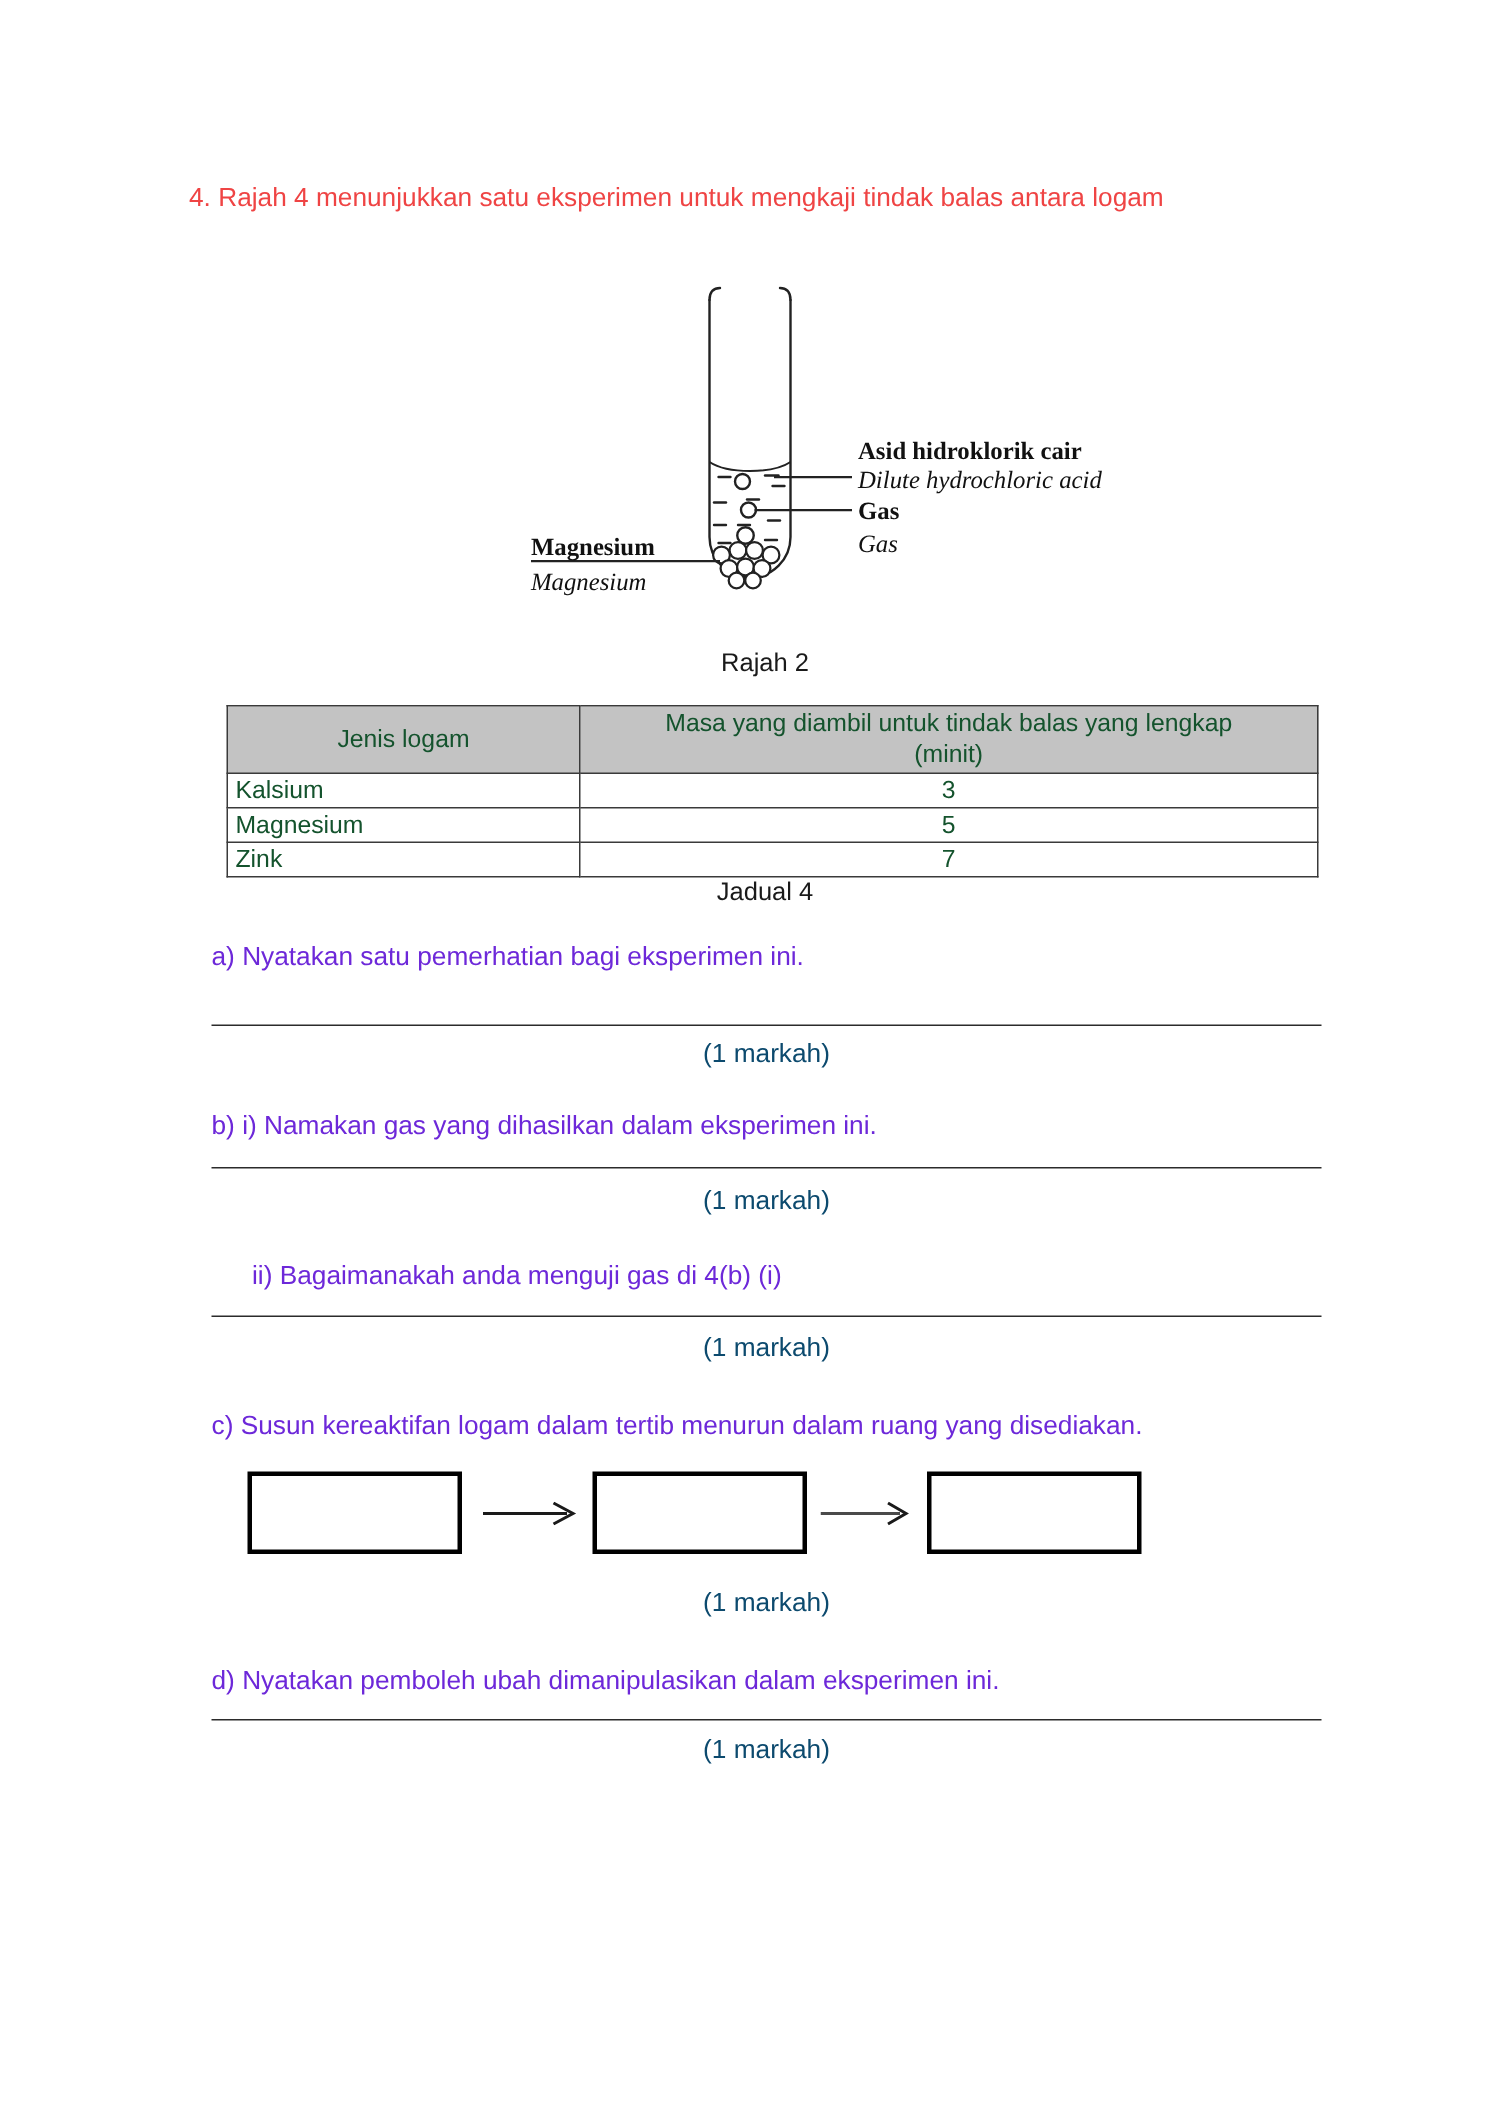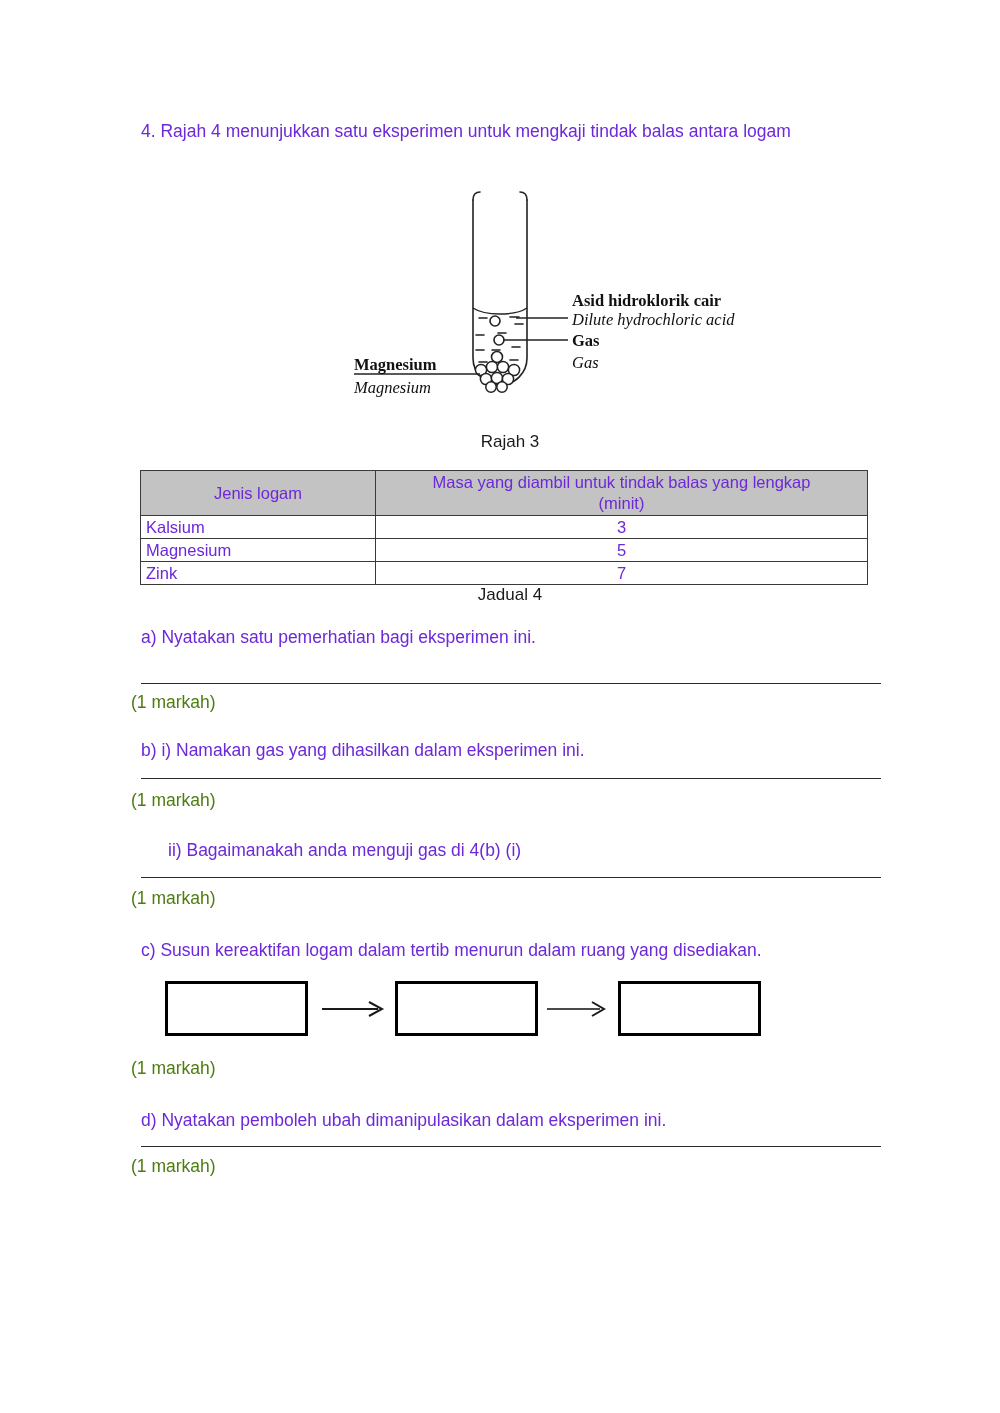--- a/index.html
+++ b/index.html
@@ -20,26 +20,26 @@
     position: absolute;
     left: 0; top: 0;
     width: 1000px;
     height: 1413px;
     background: #ffffff;
   }
 
   
   .stem {
     position: absolute;
-    left: 141px;
+    left: 126px;
     top: 118px;
     width: 740px;
     font-size: 17.5px;
     line-height: 27px;
-    color: #6d28d9;
+    color: #ef4444;
   }
   .stem .line2 {
     display: block;
     padding-left: 26px;
   }
 
   
   .diagram {
     position: absolute;
     left: 340px;
@@ -63,27 +63,27 @@
   }
   .caption-jadual {
     left: 340px;
     top: 585px;
     width: 340px;
   }
 
   
   .result-table {
     position: absolute;
-    left: 140px;
+    left: 151px;
     top: 470px;
     width: 727px;
     border-collapse: collapse;
     table-layout: fixed;
     font-size: 16.5px;
-    color: #6d28d9;
+    color: #14532d;
   }
   .result-table th,
   .result-table td {
     border: 1px solid #3a3a3a;
     padding: 0;
   }
   .result-table thead th {
     background: #c3c3c3;
     font-weight: normal;
     text-align: center;
@@ -116,24 +116,24 @@
   .ansline {
     position: absolute;
     left: 141px;
     width: 740px;
     height: 0;
     border-top: 1.6px solid #2b2b2b;
   }
   .marks {
     position: absolute;
     width: 740px;
-    left: 131px;
-    text-align: left;
+    left: 141px;
+    text-align: center;
     font-size: 17.5px;
-    color: #4d7c0f;
+    color: #0c4a6e;
   }
 
   
   .boxrow {
     position: absolute;
     left: 165px;
     top: 981px;
     width: 620px;
     height: 58px;
   }
@@ -218,21 +218,21 @@
       <text x="232" y="116" font-family="'Liberation Serif', serif" font-size="16.5" font-weight="bold" fill="#111111">Asid hidroklorik cair</text>
       <text x="232" y="135" font-family="'Liberation Serif', serif" font-size="16.5" font-style="italic" fill="#111111">Dilute hydrochloric acid</text>
       <text x="232" y="156" font-family="'Liberation Serif', serif" font-size="16.5" font-weight="bold" fill="#111111">Gas</text>
       <text x="232" y="178" font-family="'Liberation Serif', serif" font-size="16.5" font-style="italic" fill="#111111">Gas</text>
 
       <text x="14" y="180" text-anchor="start" font-family="'Liberation Serif', serif" font-size="16.5" font-weight="bold" fill="#111111">Magnesium</text>
       <text x="14" y="203" text-anchor="start" font-family="'Liberation Serif', serif" font-size="16.5" font-style="italic" fill="#111111">Magnesium</text>
     </svg>
   </div>
 
-  <div class="caption caption-rajah">Rajah 3</div>
+  <div class="caption caption-rajah">Rajah 2</div>
 
   <table class="result-table">
     <colgroup>
         <col class="c1">
         <col class="c2">
       </colgroup>
     <thead>
       <tr>
         <th>Jenis logam</th>
         <th>

